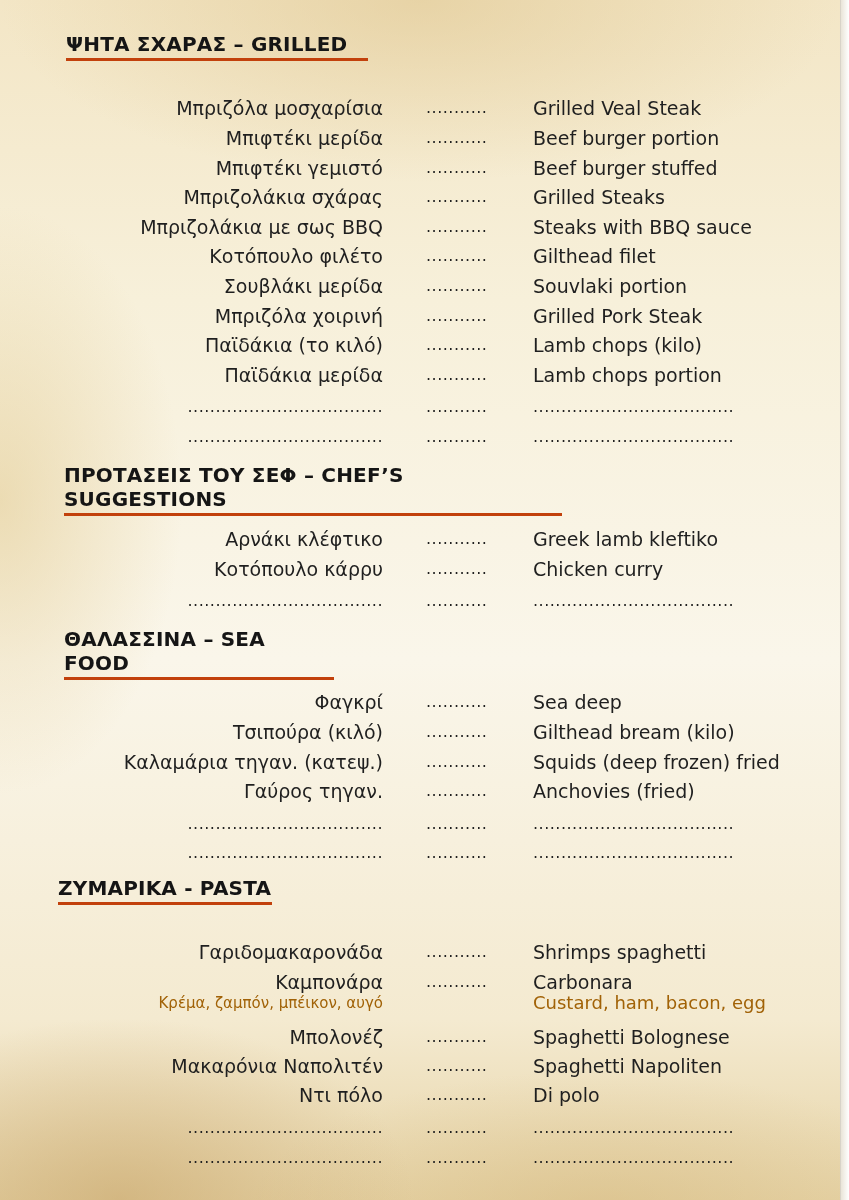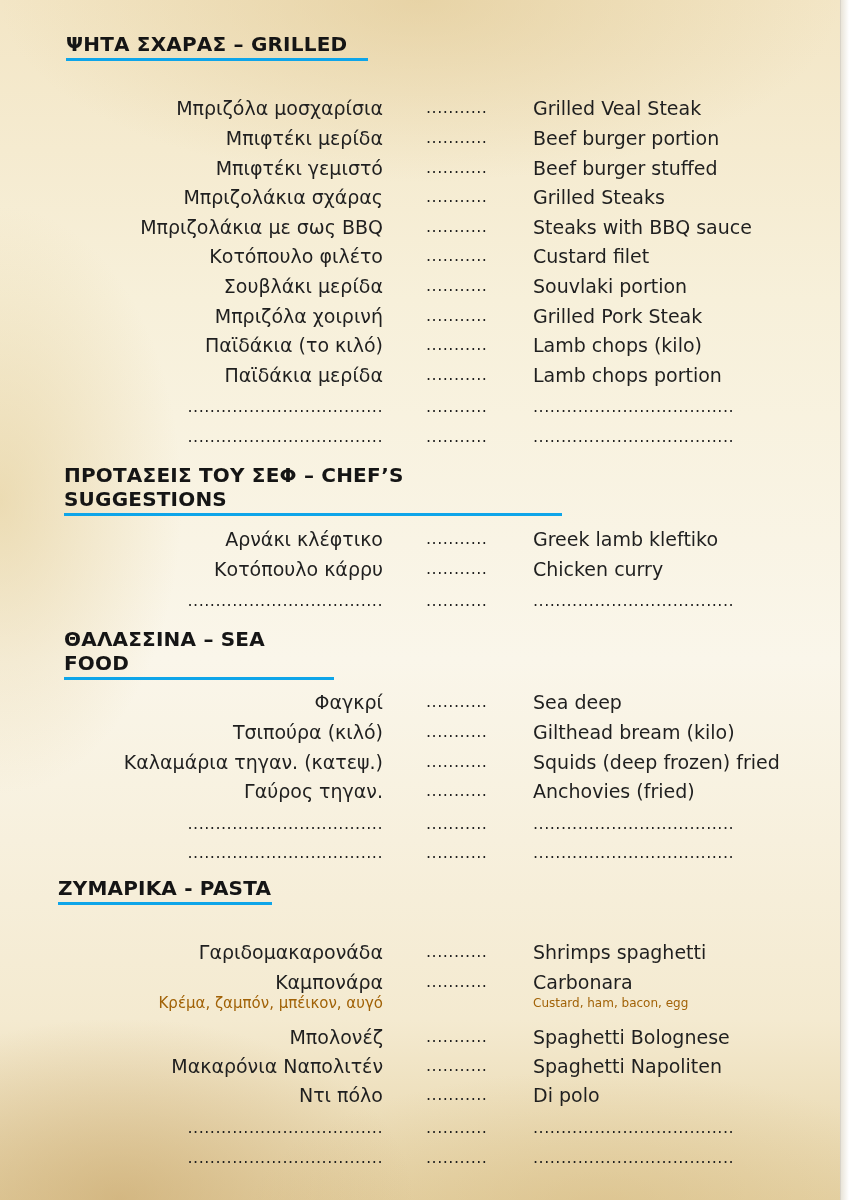--- a/index.html
+++ b/index.html
@@ -10,28 +10,28 @@
       radial-gradient(ellipse 420px 260px at 120px 1200px, rgba(196,160,100,0.55), rgba(196,160,100,0) 70%),
       radial-gradient(ellipse 500px 200px at 600px 1210px, rgba(210,180,120,0.45), rgba(210,180,120,0) 70%),
       radial-gradient(ellipse 260px 420px at 0px 500px, rgba(225,200,140,0.55), rgba(225,200,140,0) 70%),
       radial-gradient(ellipse 600px 260px at 420px 0px, rgba(222,196,140,0.55), rgba(222,196,140,0) 70%),
       linear-gradient(180deg, #f3e6c6 0%, #f7f0da 25%, #faf6ea 55%, #f4ead0 85%, #e6d3a6 100%);
   }
   .edge { position: absolute; top: 0; right: 0; width: 8px; height: 1200px;
     background: linear-gradient(90deg, #e9e4d8, #ffffff); border-left: 1px solid #d8d3c8; }
   .section-title {
     position: absolute; font-weight: bold; font-size: 20px; letter-spacing: 0.2px;
-    border-bottom: 3px solid #0ea5e9; padding-bottom: 2px; line-height: 24px; color: #151515;
+    border-bottom: 3px solid #c2410c; padding-bottom: 2px; line-height: 24px; color: #151515;
   }
   .row { position: absolute; left: 12px; width: 849px; height: 30px; font-size: 19px; line-height: 30px; margin-top: 12px; }
   .gr { position: absolute; right: 478px; text-align: right; white-space: nowrap; }
   .dots { position: absolute; left: 414px; white-space: nowrap; font-size: 16px; letter-spacing: 0.5px; }
   .en { position: absolute; left: 521px; white-space: nowrap; }
   .sub { font-size: 15px; color: #a16207; }
-  .sub .en { font-size: 12px; }
+  .sub .en { font-size: 18px; }
   .blank .gr, .blank .en { font-size: 16px; letter-spacing: 0.5px; }
 </style>
 </head>
 <body>
 
 <div class="edge"></div>
 
 <div class="section-title" style="left:66px; top:32px; width:302px;">ΨΗΤΑ ΣΧΑΡΑΣ – GRILLED</div>
 
 <div class="row" style="top:81px">
@@ -55,21 +55,21 @@
     <span class="en">Grilled Steaks</span>
   </div>
 <div class="row" style="top:200px">
     <span class="gr">Μπριζολάκια με σως BBQ</span>
     <span class="dots">...........</span>
     <span class="en">Steaks with BBQ sauce</span>
   </div>
 <div class="row" style="top:229px">
     <span class="gr">Κοτόπουλο φιλέτο</span>
     <span class="dots">...........</span>
-    <span class="en">Custard filet</span>
+    <span class="en">Gilthead filet</span>
   </div>
 <div class="row" style="top:259px">
     <span class="gr">Σουβλάκι μερίδα</span>
     <span class="dots">...........</span>
     <span class="en">Souvlaki portion</span>
   </div>
 <div class="row" style="top:289px">
     <span class="gr">Μπριζόλα χοιρινή</span>
     <span class="dots">...........</span>
     <span class="en">Grilled Pork Steak</span>

